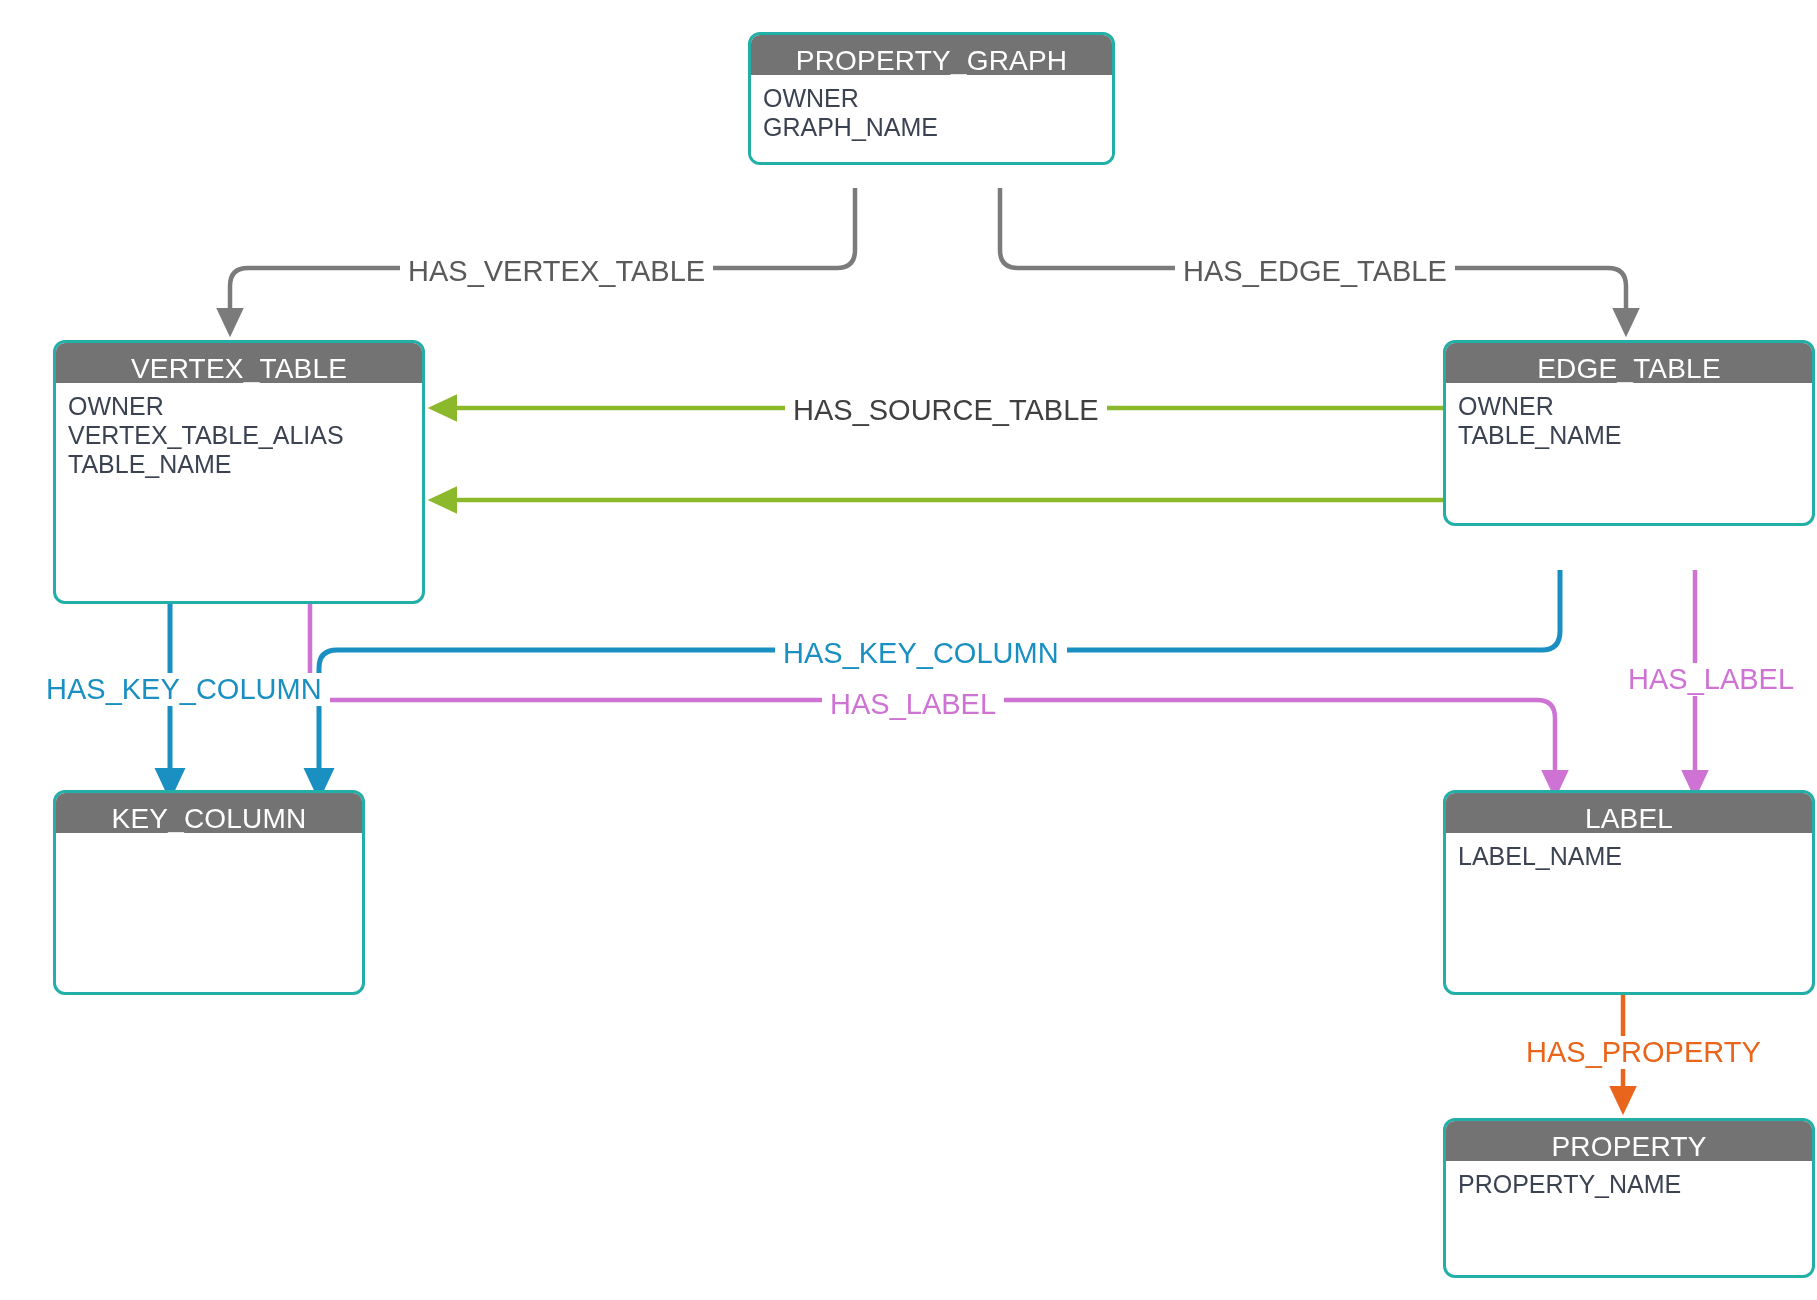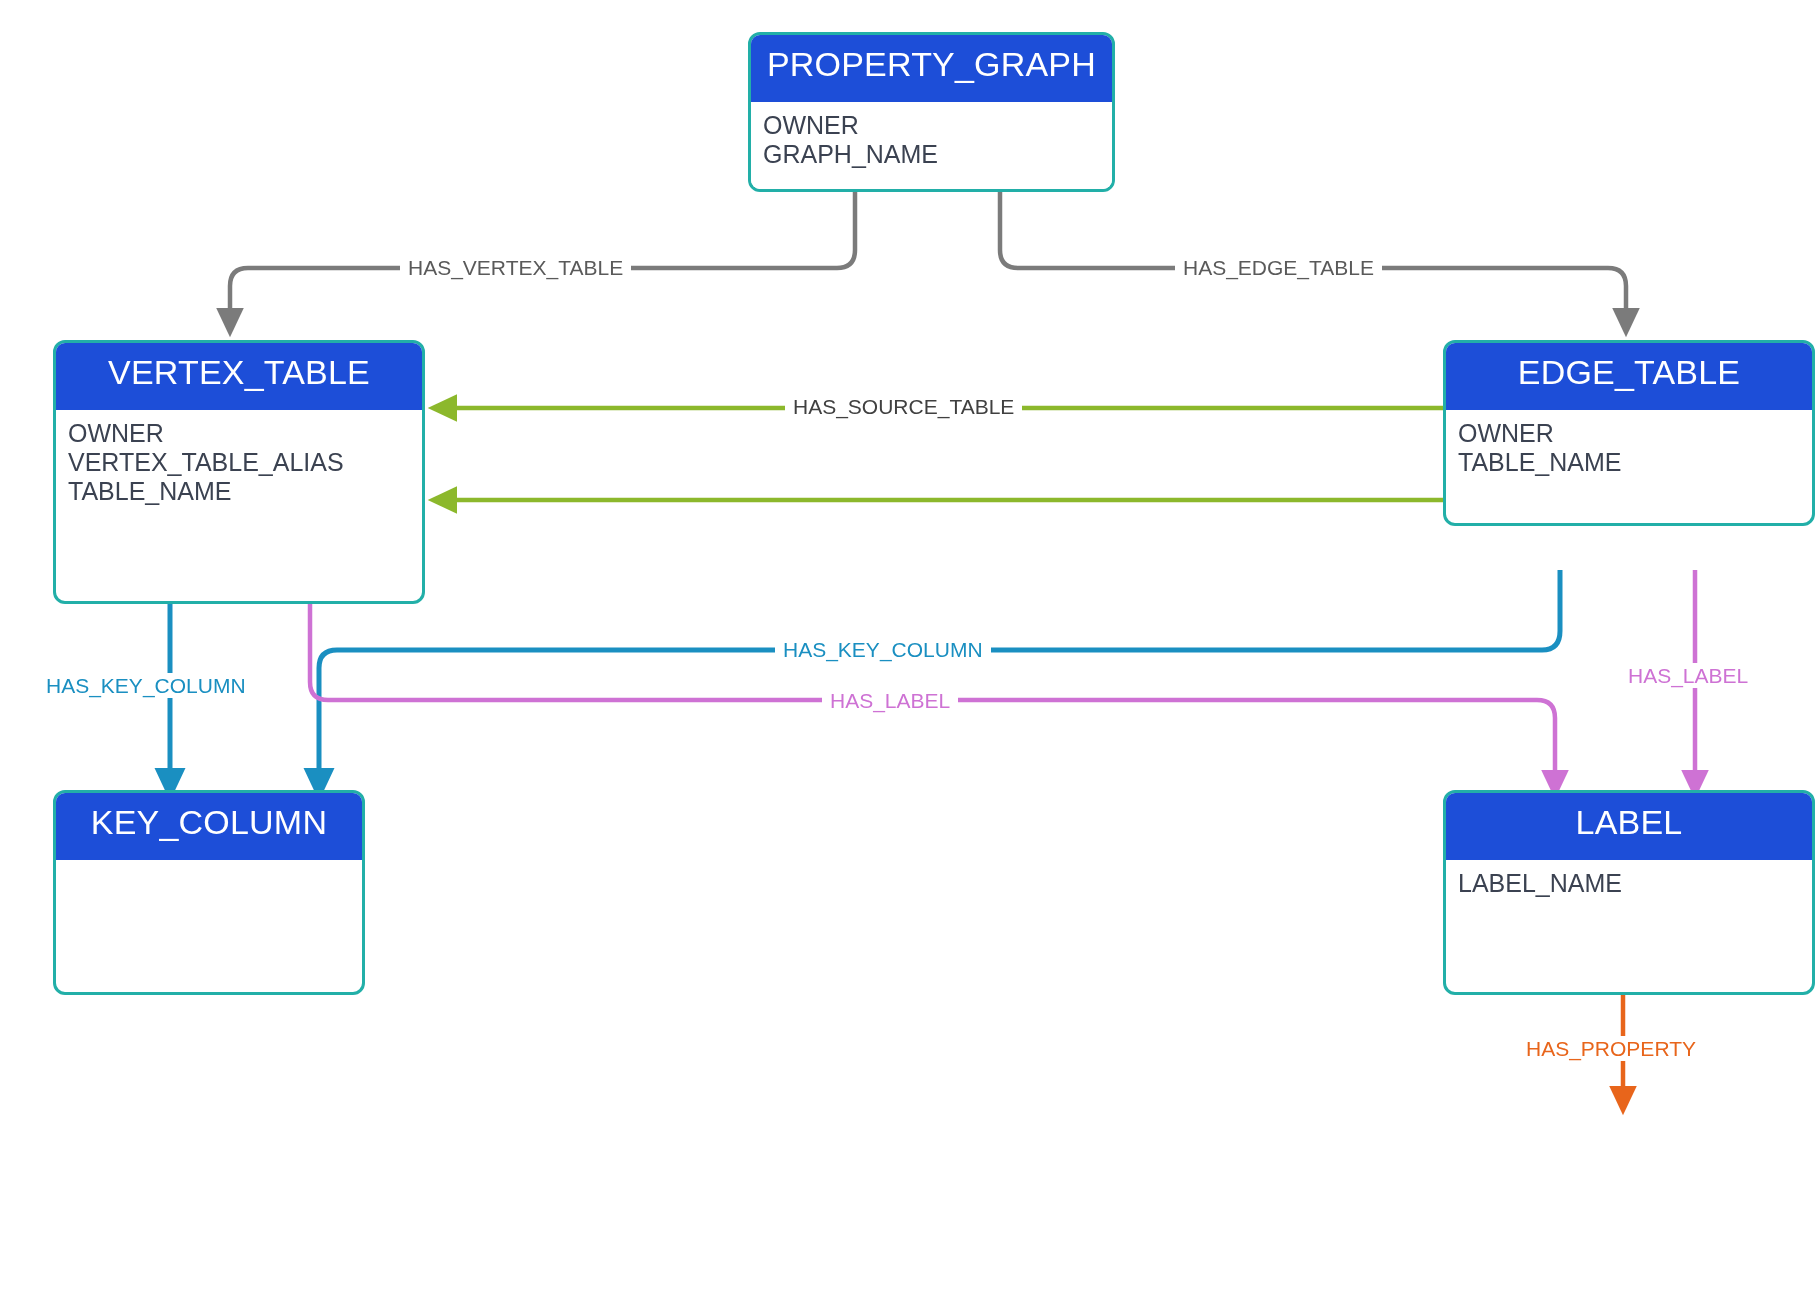--- a/index.html
+++ b/index.html
@@ -26,42 +26,42 @@
   .entity {
     position: absolute;
     box-sizing: border-box;
     border: 3px solid #22AFA8;
     border-radius: 12px;
     background: #ffffff;
     overflow: hidden;
     z-index: 5;
   }
   .entity-header {
-    background: #1d4ed8;
+    background: #737373;
     color: #ffffff;
     text-align: center;
-    font-size: 34px;
+    font-size: 28px;
     line-height: 1;
-    padding: 12px 8px 21px 8px;
+    padding: 12px 8px 0 8px;
     letter-spacing: 0.2px;
     white-space: nowrap;
   }
   .entity-body {
     padding: 9px 12px 20px 12px;
     background: #ffffff;
   }
   .attr {
     color: #3b4251;
     font-size: 25px;
     line-height: 1.15;
     white-space: nowrap;
   }
   .edge-label {
     position: absolute;
-    font-size: 21px;
+    font-size: 29px;
     line-height: 1;
     white-space: nowrap;
     background: #ffffff;
     padding: 2px 8px;
     z-index: 4;
   }
 </style>
 </head>
 <body>
 
@@ -134,20 +134,26 @@
     <div class="entity-header">KEY_COLUMN</div>
   </div>
 
   <div class="entity" style="left:1443px; top:790px; width:372px; height:205px;">
     <div class="entity-header">LABEL</div>
     <div class="entity-body">
       <div class="attr">LABEL_NAME</div>
     </div>
   </div>
 
+  <div class="entity" style="left:1443px; top:1118px; width:372px; height:160px;">
+    <div class="entity-header">PROPERTY</div>
+    <div class="entity-body">
+      <div class="attr">PROPERTY_NAME</div>
+    </div>
+  </div>
 
   <div class="edge-label" style="left:400px; top:255px; color:#5a5a5a;">HAS_VERTEX_TABLE</div>
 
   <div class="edge-label" style="left:1175px; top:255px; color:#5a5a5a;">HAS_EDGE_TABLE</div>
 
   <div class="edge-label" style="left:785px; top:394px; color:#404040;">HAS_SOURCE_TABLE</div>
 
 
   <div class="edge-label" style="left:38px; top:673px; color:#1A8FC1;">HAS_KEY_COLUMN</div>
 

